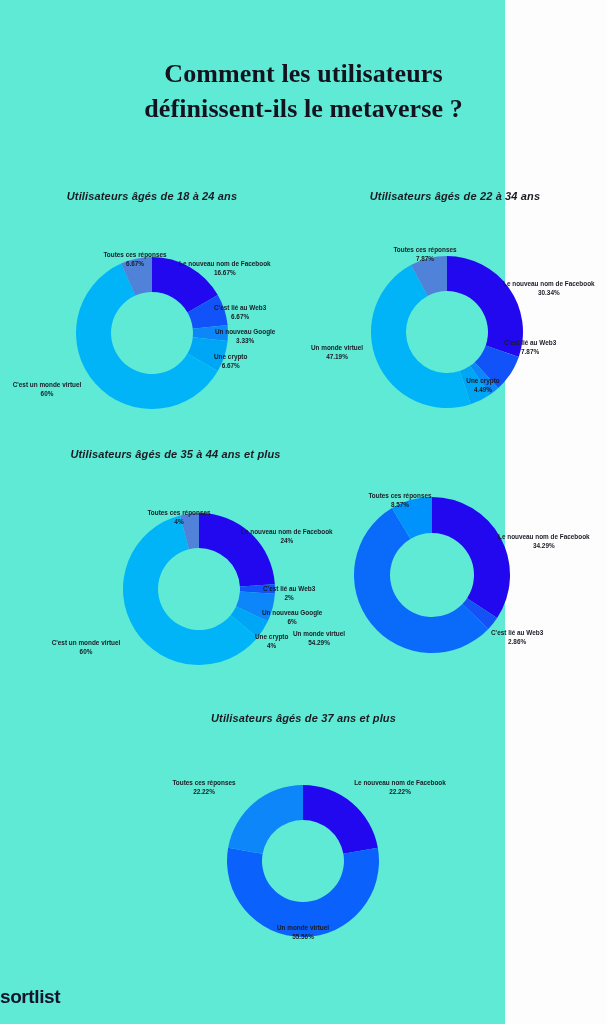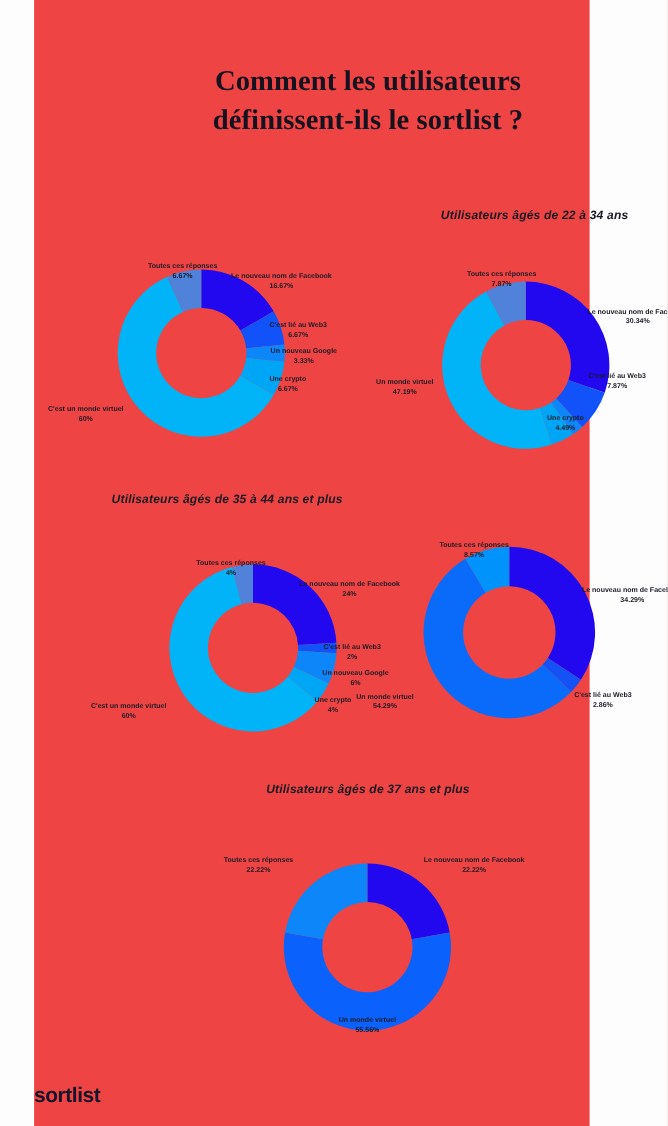--- a/index.html
+++ b/index.html
@@ -7,22 +7,21 @@
     width: 607px;
     height: 1024px;
     background: #fdfdfe;
     font-family: "Liberation Sans", sans-serif;
     overflow: hidden;
   }
   .page {
     position: relative;
     width: 505px;
     height: 1024px;
-    background: #ef4444;
-    margin-left: 31px;
+    background: #5eead4;
   }
 
   
   .title-block {
     position: absolute;
     top: 56px;
     left: 0;
     width: 607px;
     text-align: center;
     font-family: "Liberation Serif", serif;
@@ -77,24 +76,25 @@
     letter-spacing: -0.4px;
   }
 </style>
 </head>
 <body>
 
 <div class="page">
 
   <div class="title-block">
     <span class="title-line">Comment les utilisateurs</span>
-    <span class="title-line">définissent-ils le sortlist ?</span>
+    <span class="title-line">définissent-ils le metaverse ?</span>
   </div>
 
   <div class="panel" style="left:0px; top:190px; width:304px;">
+    <div class="panel-title">Utilisateurs âgés de 18 à 24 ans</div>
     <div class="chart-area" style="height:215px;">
       <div class="donut-wrap" style="left:73px; top:52px;">
         <svg width="158" height="158" viewBox="0 0 158 158">
           <g class="slices">
               <path d="M 79 3 A 76 76 0 0 1 144.8219092795943 41.00689195671331 L 114.50918790083378 58.50371802927955 A 41 41 0 0 0 79 38 Z" fill="#2208ee"></path>
               <path d="M 144.8219092795943 41.00689195671331 A 76 76 0 0 1 154.58582399882164 71.07641429533585 L 119.77656294673272 74.72543402774697 A 41 41 0 0 0 114.50918790083378 58.50371802927955 Z" fill="#1153f8"></path>
               <path d="M 154.58582399882164 71.07641429533585 A 76 76 0 0 1 154.5833312506355 86.94732892591632 L 119.77521817468494 83.28737481529697 A 41 41 0 0 0 119.77656294673272 74.72543402774697 Z" fill="#0d86fa"></path>
               <path d="M 154.5833312506355 86.94732892591632 A 76 76 0 0 1 144.80997133881687 117.01378266345117 L 114.50274769594068 99.50743538423023 A 41 41 0 0 0 119.77521817468494 83.28737481529697 Z" fill="#00a6f6"></path>
               <path d="M 144.80997133881687 117.01378266345117 A 76 76 0 1 1 48.07638370649228 9.575725028403042 L 62.31752278902873 41.547430607427955 A 41 41 0 1 0 114.50274769594068 99.50743538423023 Z" fill="#00b4f7"></path>
               <path d="M 48.07638370649228 9.575725028403042 A 76 76 0 0 1 78.99999999999999 3 L 78.99999999999999 38 A 41 41 0 0 0 62.31752278902873 41.547430607427955 Z" fill="#4f82d8"></path>

